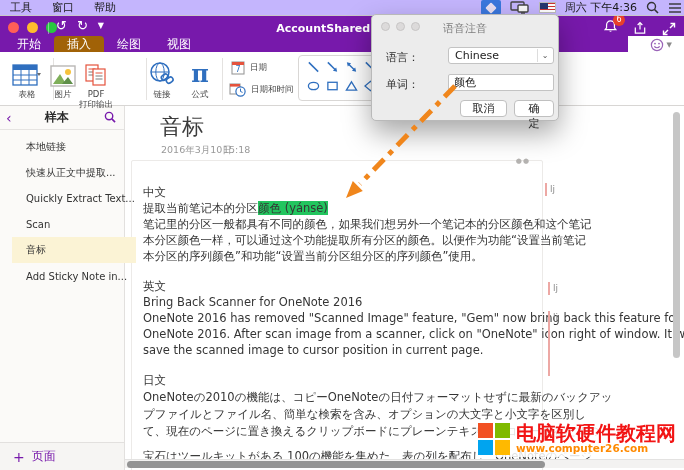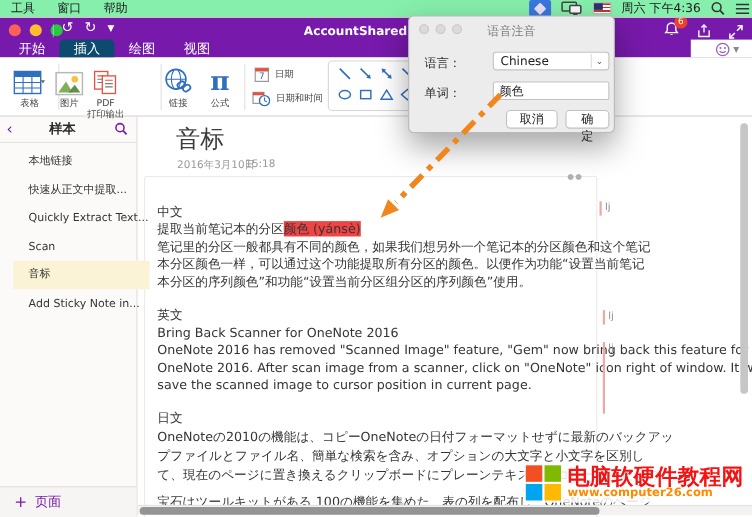--- a/index.html
+++ b/index.html
@@ -1,21 +1,21 @@
 <!DOCTYPE html>
 <html><head>
 <meta charset="utf-8">
 <style>
   * { margin:0; padding:0; box-sizing:border-box; }
   html,body { width:684px; height:470px; }
   body { font-family:"DejaVu Sans","Liberation Sans",sans-serif; background:#fff; overflow:hidden; }
   #app { position:relative; width:684px; height:470px; background:#fff; overflow:hidden; }
 
   
-  .menubar { position:absolute; left:0; top:0; width:684px; height:16px; background:#86efac; border-bottom:1px solid #c9c9c9; display:flex; align-items:center; font-size:11px; color:#1a1a1a; z-index:4; }
+  .menubar { position:absolute; left:0; top:0; width:684px; height:16px; background:#c4b5fd; border-bottom:1px solid #c9c9c9; display:flex; align-items:center; font-size:11px; color:#1a1a1a; z-index:4; }
   .menubar .mitem { padding:0 10px; height:16px; line-height:16px; }
   .menu-extras { position:absolute; right:2px; top:0; height:15px; display:flex; align-items:center; gap:9px; }
   .gem-extra { width:20px; height:15px; background:#3a77dd; border-radius:2px; display:flex; align-items:center; justify-content:center; }
   .gem-glyph { width:8px; height:8px; background:#e9dff2; transform:rotate(45deg); border-radius:1px; }
   .flag { width:17px; height:11px; background:repeating-linear-gradient(#c33 0 1.5px,#fff 1.5px 3px); position:relative; border:0.5px solid #bbb; }
   .flag::after { content:""; position:absolute; left:0; top:0; width:8px; height:6px; background:#26356e; }
   .clock { font-size:11px; color:#1a1a1a; white-space:nowrap; }
   .mono-icon { display:block; }
 
   
@@ -24,21 +24,21 @@
   .light { width:11px; height:11px; border-radius:50%; }
   .light.red{ background:#ff5f57; } .light.yellow{ background:#febc2e; } .light.green{ background:#28c840; }
   .tb-sep { position:absolute; left:48px; top:6px; width:1px; height:12px; background:rgba(255,255,255,.4); }
   .undoredo { position:absolute; left:56px; top:2px; color:#fff; font-size:13px; display:flex; gap:10px; align-items:center; }
   .tb-caret { color:#fff; font-size:8px; }
   .win-title { position:absolute; left:0; right:0; top:5px; text-align:center; color:#fff; font-size:11px; font-weight:bold; }
   .tb-right { position:absolute; right:8px; top:3px; display:flex; gap:14px; align-items:center; }
   .badge { position:absolute; top:-5px; right:-7px; min-width:12px; height:12px; background:#e8402a; border-radius:7px; color:#fff; font-size:8px; line-height:12px; text-align:center; padding:0 2px; }
   .tabs { position:absolute; left:4px; top:20px; display:flex; height:16px; }
   .tab { color:#fff; font-size:12px; padding:0 13px; line-height:16px; border-radius:4px 4px 0 0; }
-  .tab.active { background:#0c4a6e; }
+  .tab.active { background:#a16207; }
   .ribbon-corner { position:absolute; right:0; top:36px; width:56px; height:16px; background:#fff; z-index:3; }
   .smiley-wrap { position:absolute; right:12px; top:38px; z-index:4; display:flex; align-items:center; gap:3px; color:#8a8a8a; }
 
   
   .ribbon { position:absolute; left:0; top:52px; width:684px; height:54px; background:#fff; border-bottom:1px solid #d8d6d4; z-index:2; }
   .rbtn { position:absolute; text-align:center; color:#454545; font-size:8.5px; line-height:10px; }
   .rbtn .ric { height:30px; display:flex; align-items:flex-end; justify-content:center; margin-bottom:2px; }
   .rsep { position:absolute; top:6px; width:1px; height:42px; background:#e4e2e0; }
   .pi { font-size:24px; color:#2f6fbf; font-weight:bold; font-family:"DejaVu Serif",serif; line-height:26px; }
   .mini-row { position:absolute; display:flex; align-items:center; gap:5px; color:#454545; font-size:8.5px; white-space:nowrap; }
@@ -57,21 +57,21 @@
   .plus { font-size:14px; }
 
   
   .content { position:absolute; left:125px; top:106px; width:559px; height:364px; background:#fff; overflow:hidden; }
   .pg-title { position:absolute; left:35px; top:6px; font-size:22px; color:#3c3c3c; }
   .pg-date { position:absolute; left:36px; top:38px; font-size:9.5px; color:#999; }
   .pg-time { position:absolute; left:98px; top:38px; font-size:9.5px; color:#999; }
   .note-box { position:absolute; left:6px; top:54px; width:412px; height:392px; border:1px solid #eceae8; border-radius:2px; }
   .note-handle { position:absolute; right:12px; top:-4px; color:#b5b3b1; font-size:7px; letter-spacing:1px; }
   .line { position:absolute; left:11px; font-size:11.5px; color:#353535; white-space:nowrap; }
-  .hl { background:#ef4444; }
+  .hl { background:#22c55e; }
   .amark { position:absolute; font-size:9px; color:#8a8a8a; }
   .abar { position:absolute; width:2px; background:#eda8a4; }
   .vscroll { position:absolute; right:4px; top:6px; width:7px; height:246px; background:#c6c6c6; border-radius:4px; }
   .hscroll-track { position:absolute; left:0px; bottom:2px; width:559px; height:9px; background:#f3f2f1; border-top:1px solid #e3e2e1; }
   .hscroll-thumb { position:absolute; left:2px; top:1px; width:418px; height:7px; background:#949494; border-radius:4px; }
 
   
   .watermark { position:absolute; right:6px; bottom:13px; display:flex; align-items:center; gap:6px; z-index:6; background:rgba(255,255,255,.85); padding:2px 2px; }
   .mslogo { display:grid; grid-template-columns:15px 15px; grid-template-rows:15px 15px; gap:2px; }
   .wm-text1 { color:#f21414; font-size:20px; font-weight:bold; line-height:17px; white-space:nowrap; }

